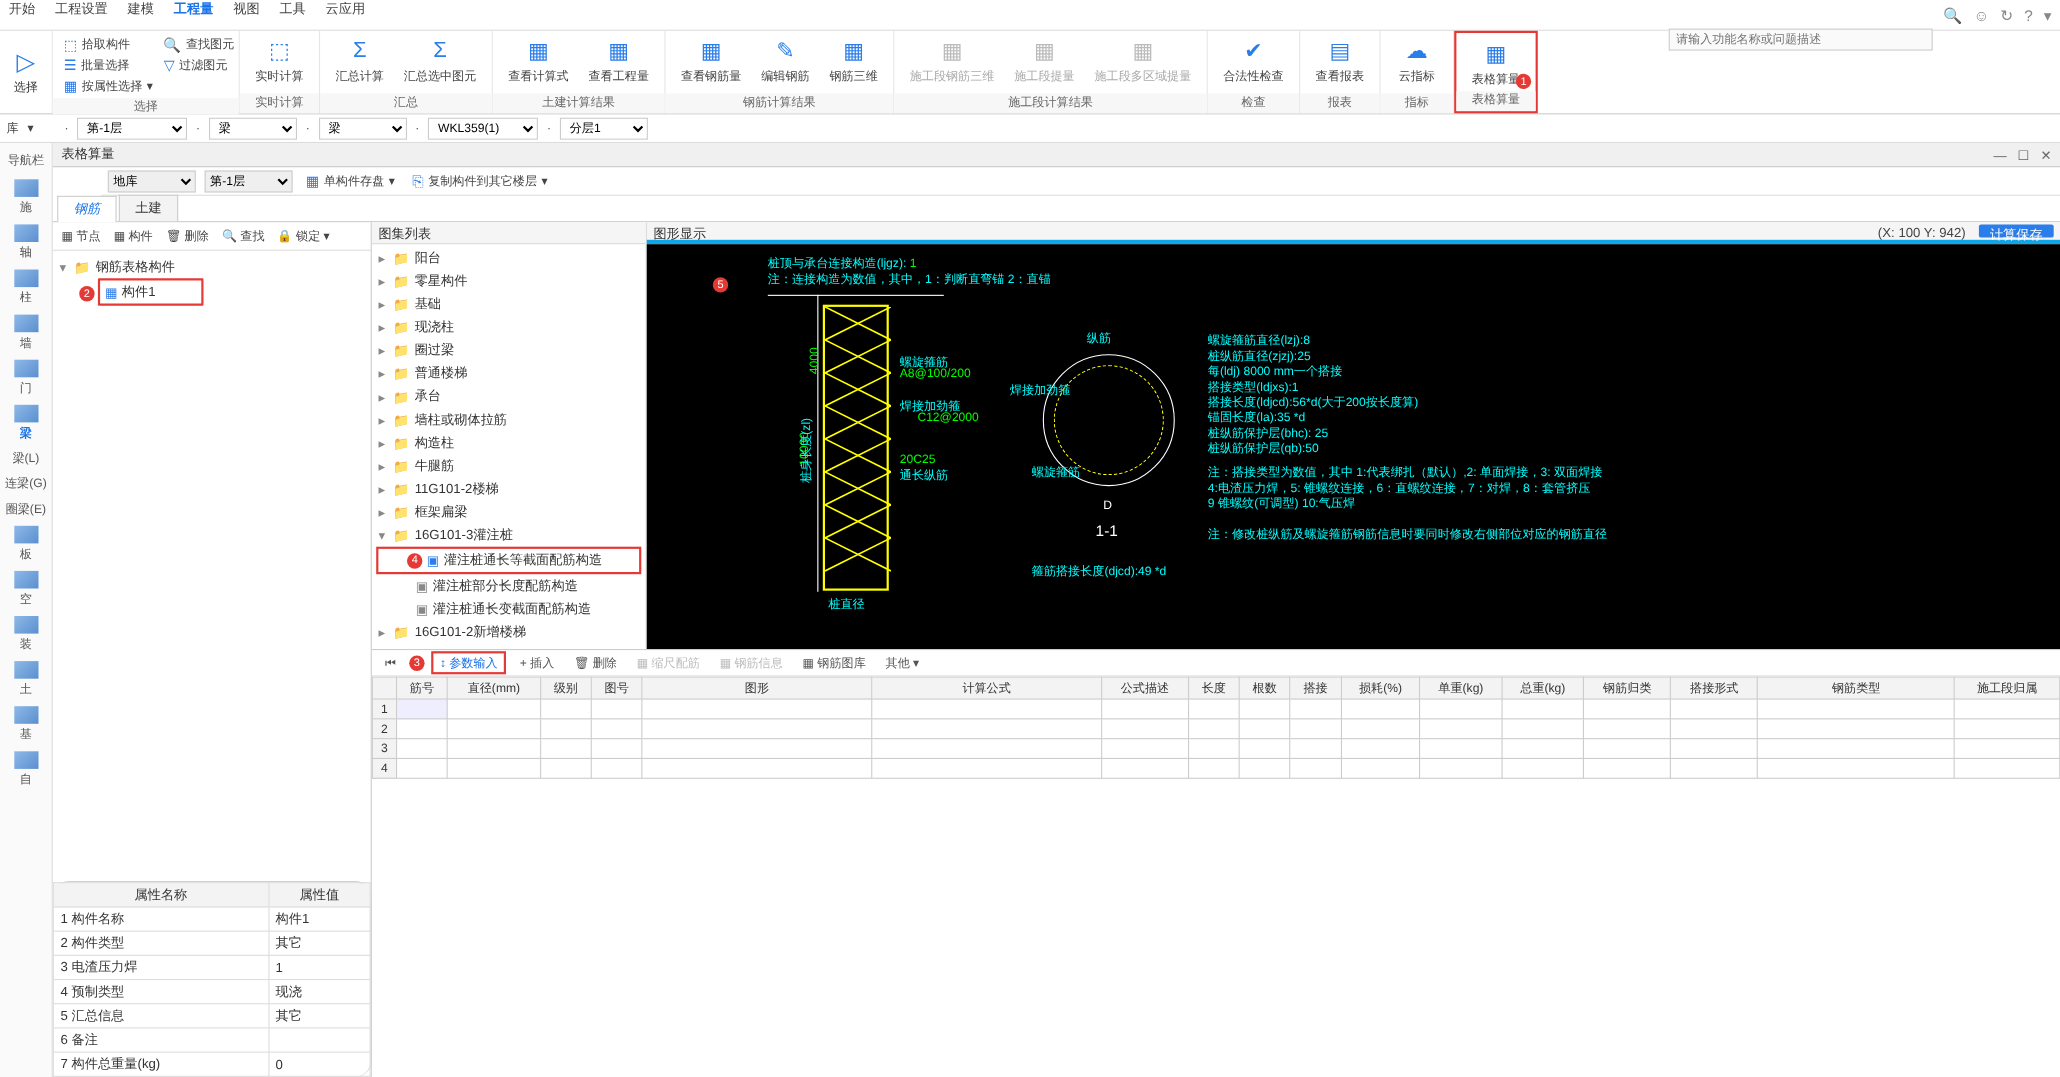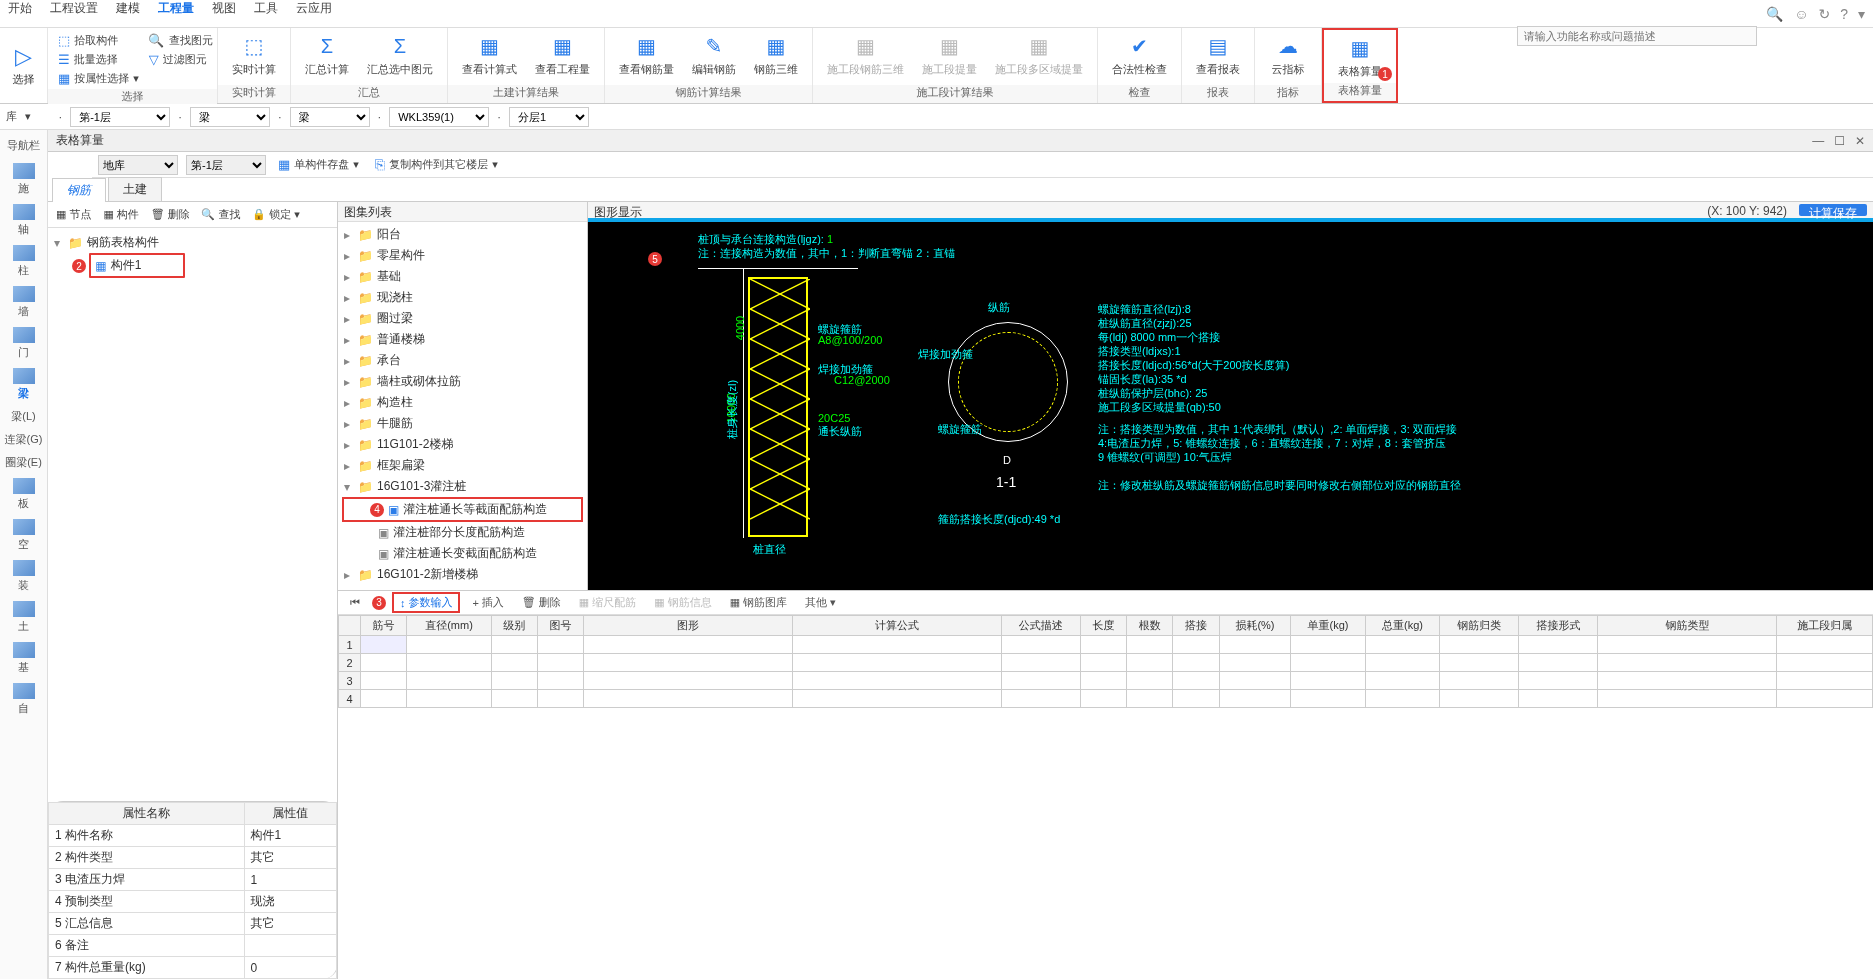--- a/index.html
+++ b/index.html
@@ -581,21 +581,21 @@
             <div class="note c-white" style="left:408px;top:252px;font-size:14px;">1-1</div>
             <div class="note c-cyan" style="left:350px;top:290px;">箍筋搭接长度(djcd):49 *d</div>
 
             <div class="note" style="left:510px;top:80px;"><span class="c-cyan">螺旋箍筋直径(lzj):8</span></div>
             <div class="note" style="left:510px;top:94px;"><span class="c-cyan">桩纵筋直径(zjzj):25</span></div>
             <div class="note" style="left:510px;top:108px;"><span class="c-cyan">每(ldj) 8000 mm一个搭接</span></div>
             <div class="note" style="left:510px;top:122px;"><span class="c-cyan">搭接类型(ldjxs):1</span></div>
             <div class="note" style="left:510px;top:136px;"><span class="c-cyan">搭接长度(ldjcd):56*d(大于200按长度算)</span></div>
             <div class="note" style="left:510px;top:150px;"><span class="c-cyan">锚固长度(la):35 *d</span></div>
             <div class="note" style="left:510px;top:164px;"><span class="c-cyan">桩纵筋保护层(bhc): 25</span></div>
-            <div class="note" style="left:510px;top:178px;"><span class="c-cyan">施工段多区域提量(qb):50</span></div>
+            <div class="note" style="left:510px;top:178px;"><span class="c-cyan">桩纵筋保护层(qb):50</span></div>
 
             <div class="note c-cyan" style="left:510px;top:200px;">注：搭接类型为数值，其中 1:代表绑扎（默认）,2: 单面焊接，3: 双面焊接</div>
             <div class="note c-cyan" style="left:510px;top:214px;">    4:电渣压力焊，5: 锥螺纹连接，6：直螺纹连接，7：对焊，8：套管挤压</div>
             <div class="note c-cyan" style="left:510px;top:228px;">    9 锥螺纹(可调型)  10:气压焊</div>
             <div class="note c-cyan" style="left:510px;top:256px;">注：修改桩纵筋及螺旋箍筋钢筋信息时要同时修改右侧部位对应的钢筋直径</div>
           </div>
         </div>
       </div>
 
       <div class="grid-area" style="height:230px;border-top:1px solid #ccc;">

